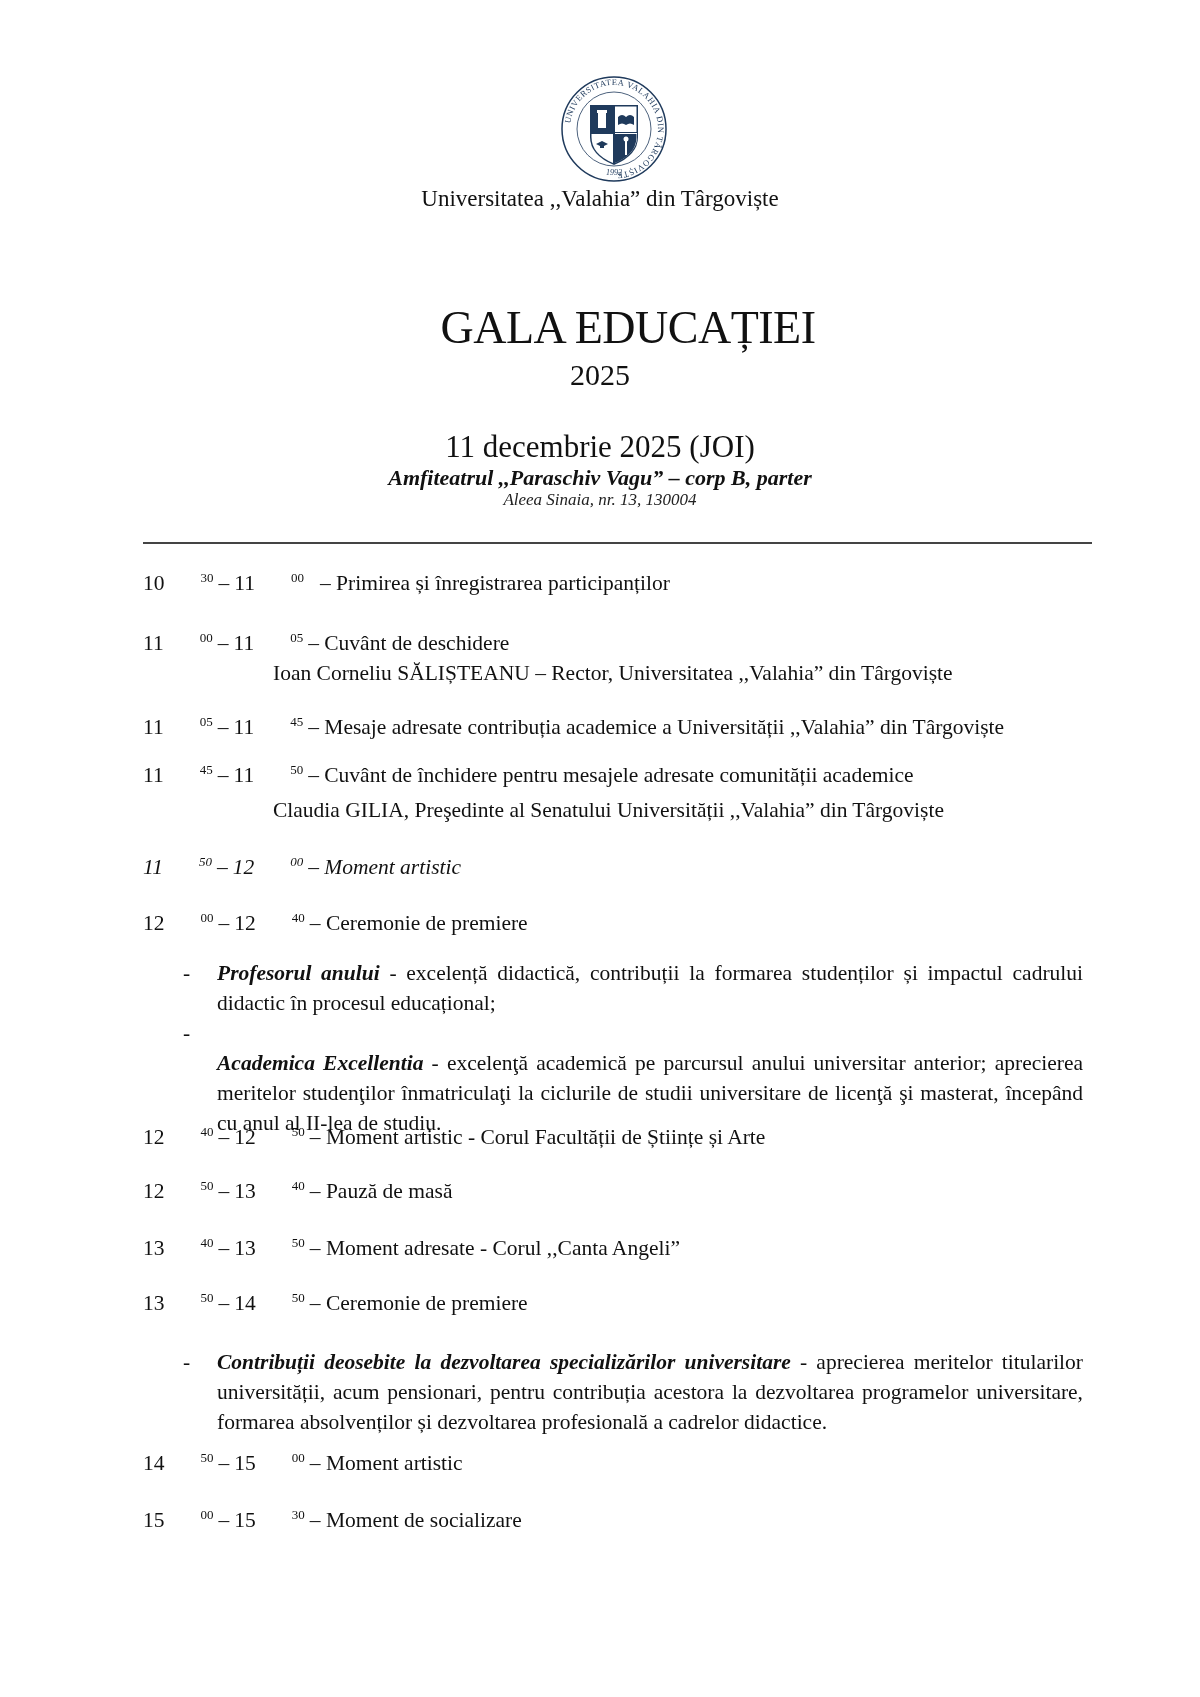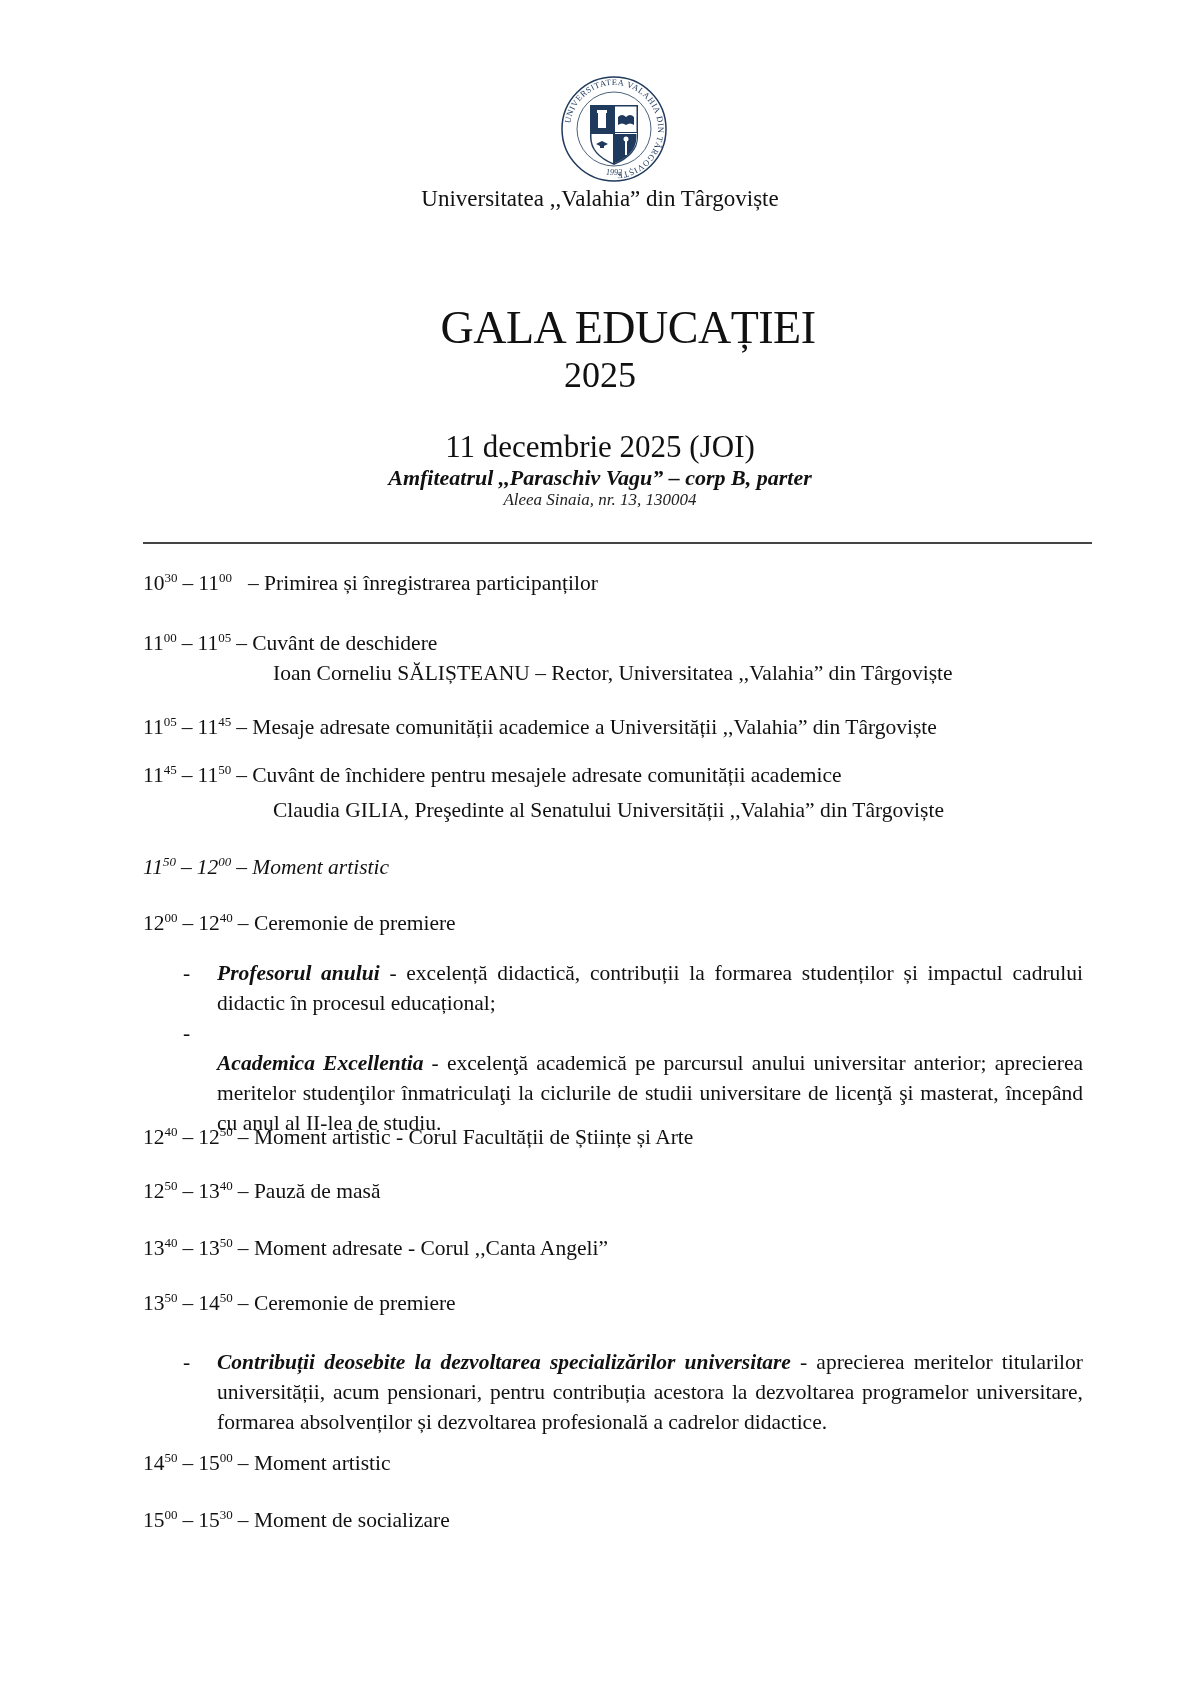--- a/index.html
+++ b/index.html
@@ -3,27 +3,27 @@
 <meta charset="utf-8">
 <style>
   html, body { margin:0; padding:0; background:#ffffff; }
   body { width:1200px; height:1697px; position:relative; overflow:hidden;
          font-family:"Liberation Serif", "DejaVu Serif", serif; color:#111111; }
   .abs { position:absolute; }
   .center { left:0; width:1200px; text-align:center; }
   #logo { left:560px; top:75px; width:108px; height:108px; }
   .uni-name { top:184px; font-size:23px; line-height:30px; }
   .title { top:296px; font-size:46px; line-height:64px; letter-spacing:-0.5px;padding-left:28px; }
-  .year { top:353px; font-size:36px; line-height:44px; }
+  .year { top:353px; font-size:30px; line-height:44px; }
   .date { top:428px; font-size:31px; line-height:38px; }
   .venue { top:465px; font-size:22px; line-height:26px; font-style:italic; font-weight:bold; }
   .address { top:490px; font-size:17px; line-height:20px; font-style:italic; color:#222; }
   .rule { left:143px; top:542px; width:949px; height:2px; background:#444444; }
   .row { left:143px; font-size:21.5px; line-height:30px; white-space:nowrap; }
-  .row sup { font-size:13px; vertical-align:0; position:relative; top:-8px; }
+  .row sup { font-size:13px; vertical-align:0; position:relative; top:-8px;margin-left:36px; }
   .sub { left:273px; font-size:21.5px; line-height:30px; white-space:nowrap; }
   .bullet { left:217px; width:866px; font-size:21.5px; line-height:30px; text-align:justify; text-align-last:left; }
   .dash { left:183px; font-size:21.5px; line-height:30px; }
   .bullet b { font-style:italic; }
 </style>
 </head>
 <body>
 
 <svg id="logo" class="abs" viewBox="0 0 108 108">
   <circle cx="54" cy="54" r="52" fill="#ffffff" stroke="#1f3a5c" stroke-width="1.5"></circle>
@@ -56,21 +56,21 @@
 <div class="abs center year">2025</div>
 <div class="abs center date">11 decembrie 2025 (JOI)</div>
 <div class="abs center venue">Amfiteatrul ,,Paraschiv Vagu” – corp B, parter</div>
 <div class="abs center address">Aleea Sinaia, nr. 13, 130004</div>
 <div class="abs rule"></div>
 
 <div id="schedule">
     <div class="abs row" style="top: 568px;"><span>10</span><sup>30</sup><span style="margin: 0px 5px;">–</span><span>11</span><sup>00</sup><span style="margin-left: 16px;">– Primirea și înregistrarea participanților</span></div>
     <div class="abs row" style="top: 628px;"><span>11</span><sup>00</sup><span style="margin: 0px 5px;">–</span><span>11</span><sup>05</sup><span style="margin-left: 5px;">– Cuvânt de deschidere</span></div>
     <div class="abs sub" style="top: 658px;">Ioan Corneliu SĂLIȘTEANU – Rector, Universitatea ,,Valahia” din Târgoviște</div>
-    <div class="abs row" style="top: 712px;"><span>11</span><sup>05</sup><span style="margin: 0px 5px;">–</span><span>11</span><sup>45</sup><span style="margin-left: 5px;">– Mesaje adresate comunității academice a Universității ,,Valahia” din Târgoviște</span></div>
+    <div class="abs row" style="top: 712px;"><span>11</span><sup>05</sup><span style="margin: 0px 5px;">–</span><span>11</span><sup>45</sup><span style="margin-left: 5px;">– Mesaje adresate contribuția academice a Universității ,,Valahia” din Târgoviște</span></div>
     <div class="abs row" style="top: 760px;"><span>11</span><sup>45</sup><span style="margin: 0px 5px;">–</span><span>11</span><sup>50</sup><span style="margin-left: 5px;">– Cuvânt de închidere pentru mesajele adresate comunității academice</span></div>
     <div class="abs sub" style="top: 795px;">Claudia GILIA, Preşedinte al Senatului Universității ,,Valahia” din Târgoviște</div>
     <div class="abs row" style="top: 852px; font-style: italic;"><span>11</span><sup>50</sup><span style="margin: 0px 5px;">–</span><span>12</span><sup>00</sup><span style="margin-left: 5px;">– Moment artistic</span></div>
     <div class="abs row" style="top: 908px;"><span>12</span><sup>00</sup><span style="margin: 0px 5px;">–</span><span>12</span><sup>40</sup><span style="margin-left: 5px;">– Ceremonie de premiere</span></div>
     <div class="abs row" style="top: 1122px;"><span>12</span><sup>40</sup><span style="margin: 0px 5px;">–</span><span>12</span><sup>50</sup><span style="margin-left: 5px;">– Moment artistic - Corul Facultății de Științe și Arte</span></div>
     <div class="abs row" style="top: 1176px;"><span>12</span><sup>50</sup><span style="margin: 0px 5px;">–</span><span>13</span><sup>40</sup><span style="margin-left: 5px;">– Pauză de masă</span></div>
     <div class="abs row" style="top: 1233px;"><span>13</span><sup>40</sup><span style="margin: 0px 5px;">–</span><span>13</span><sup>50</sup><span style="margin-left: 5px;">– Moment adresate - Corul ,,Canta Angeli”</span></div>
     <div class="abs row" style="top: 1288px;"><span>13</span><sup>50</sup><span style="margin: 0px 5px;">–</span><span>14</span><sup>50</sup><span style="margin-left: 5px;">– Ceremonie de premiere</span></div>
     <div class="abs row" style="top: 1448px;"><span>14</span><sup>50</sup><span style="margin: 0px 5px;">–</span><span>15</span><sup>00</sup><span style="margin-left: 5px;">– Moment artistic</span></div>
     <div class="abs row" style="top: 1505px;"><span>15</span><sup>00</sup><span style="margin: 0px 5px;">–</span><span>15</span><sup>30</sup><span style="margin-left: 5px; text-align: center;">– Moment de socializare</span></div>

